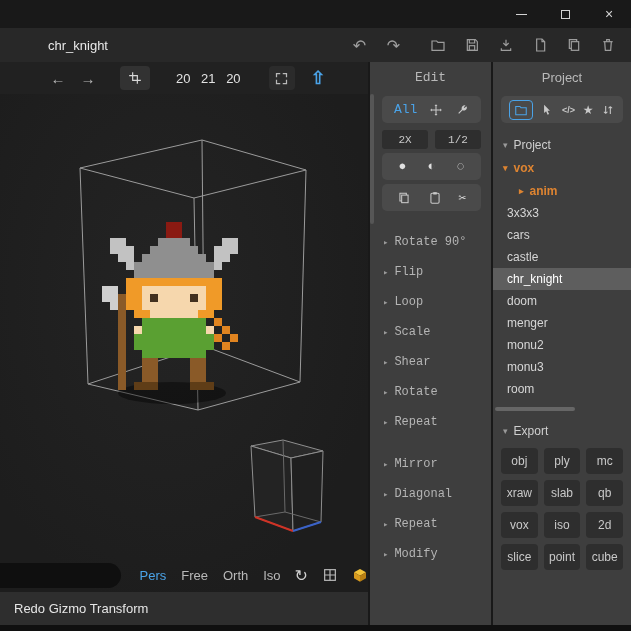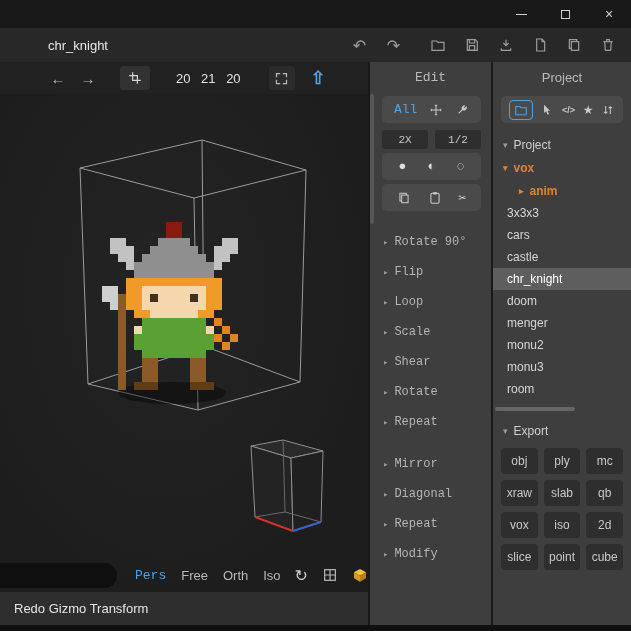--- a/index.html
+++ b/index.html
@@ -43,21 +43,21 @@
               background:radial-gradient(ellipse at 45% 40%, #242424 0%, #1d1d1d 75%); }
   .viewport svg.scene { position:absolute; left:0; top:0; z-index:1; }
   #sprite { position:absolute; left:102px; top:128px; width:144px; height:168px; z-index:2; }
   .nav-cube { position:absolute; left:0; top:0; z-index:2; }
 
   .vp-bottom { position:absolute; left:0; bottom:0; width:100%; height:34px; z-index:3;
                display:flex; align-items:center; }
   .console-box { width:142px; height:25px; background:#0f0f0f; border-radius:0 13px 13px 0; }
   .modes { display:flex; align-items:center; gap:15px; margin-left:18px; }
   .mode { color:#b9b9b9; font-size:13px; }
-  .mode.selected { color:var(--accent);font-family:Liberation Mono, monospace; }
+  .mode.selected { color:var(--accent); }
   .vpb-icon { margin-left:14px; color:#d0d0d0; font-size:16px; display:flex; align-items:center; }
   .vpb-icon svg { width:16px; height:16px; }
 
   .status-bar { height:33px; background:#2e2e2e; display:flex; align-items:center; padding-left:14px; }
   .status-text { color:#e6e6e6; font-size:13px; }
 
   
   .panel { background:#3e3e3e; border-left:2px solid #191919; display:flex; flex-direction:column; position:relative; }
   .panel-header { height:30px; display:flex; align-items:center; justify-content:center;
                   color:#b9b9b9; font-size:13px; flex:none; }

